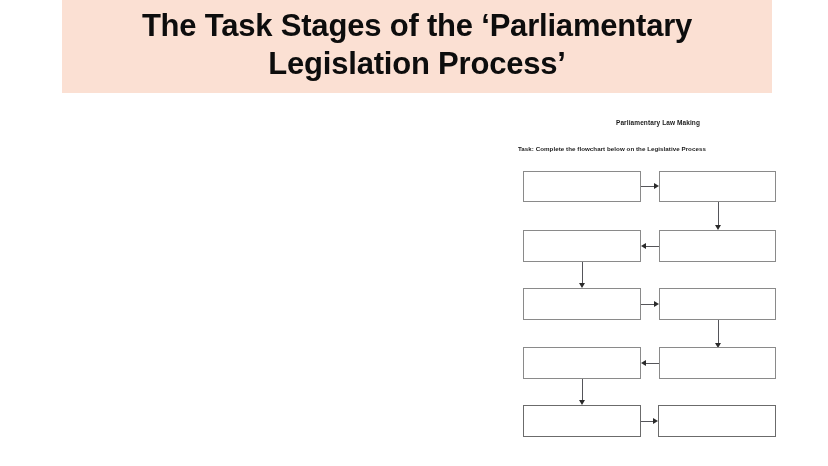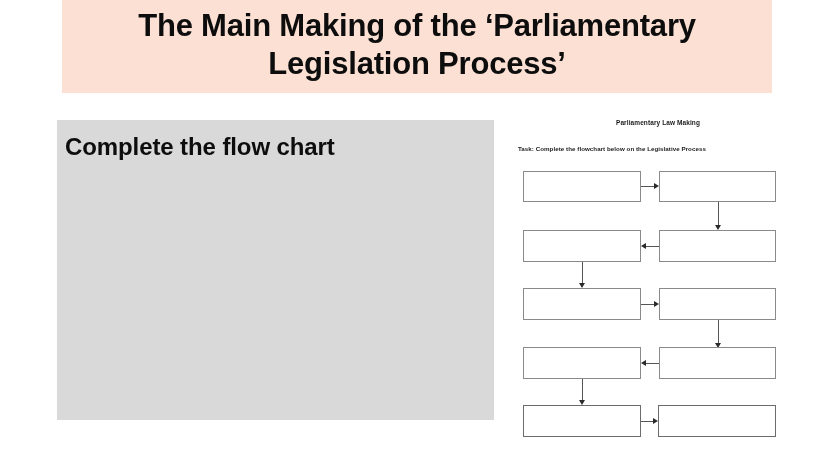--- a/index.html
+++ b/index.html
@@ -156,26 +156,23 @@
     border-right: 3px solid transparent;
     border-top: 5px solid #2b2b2b;
   }
 </style>
 </head>
 <body>
 
 <div id="slide">
 
   <div id="title-banner">
-    <div id="title-text">The Main Making of the ‘Parliamentary Legislation Process’</div>
+    <div id="title-text">The Task Stages of the ‘Parliamentary Legislation Process’</div>
   </div>
 
-  <div id="content-panel">
-    <div id="content-heading">Complete the flow chart</div>
-  </div>
 
   <div id="worksheet">
 
     <div id="ws-heading">Parliamentary Law Making</div>
 
     <div id="ws-task">Task: Complete the flowchart below on the Legislative Process</div>
 
     <div id="ws-flow">
 
       <div class="fbox" style="left:11px; top:59px; width:118px; height:31px;"></div>

